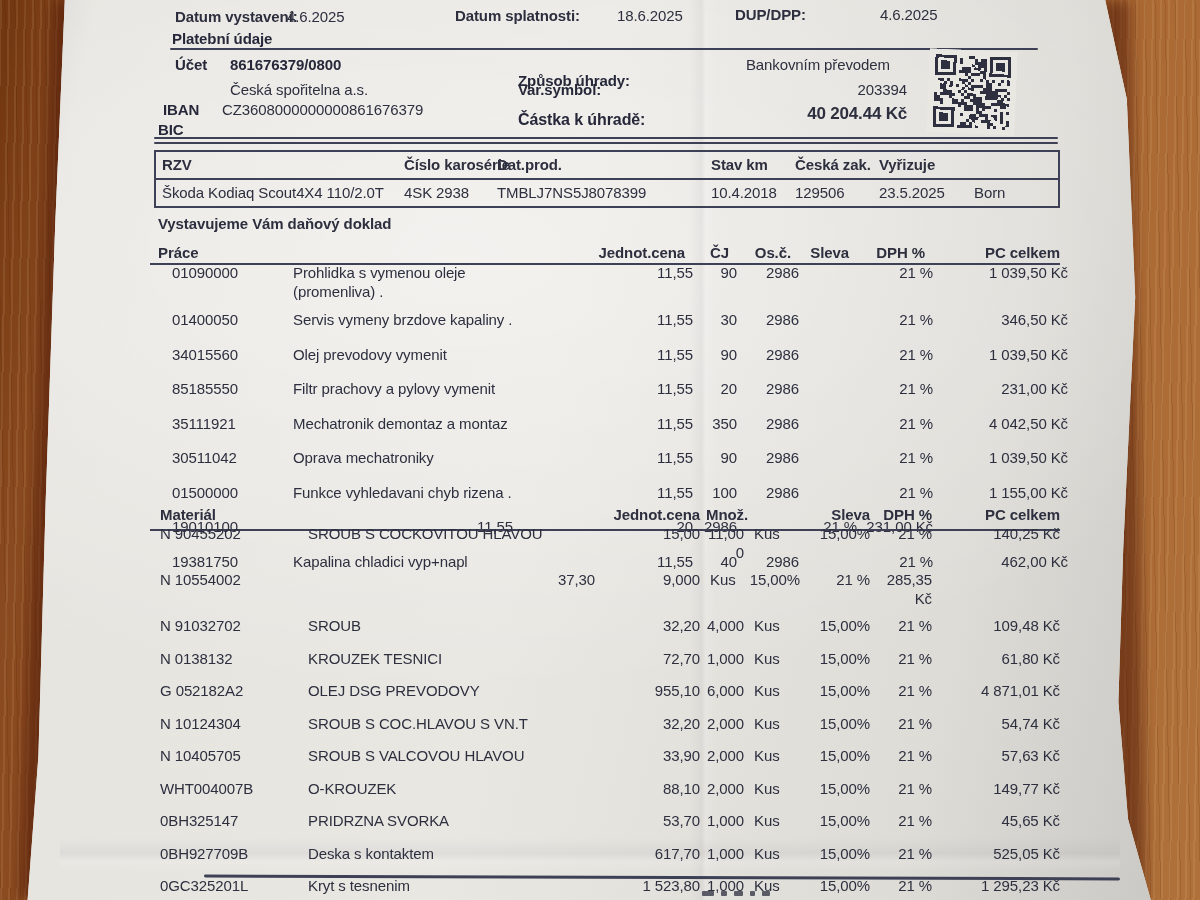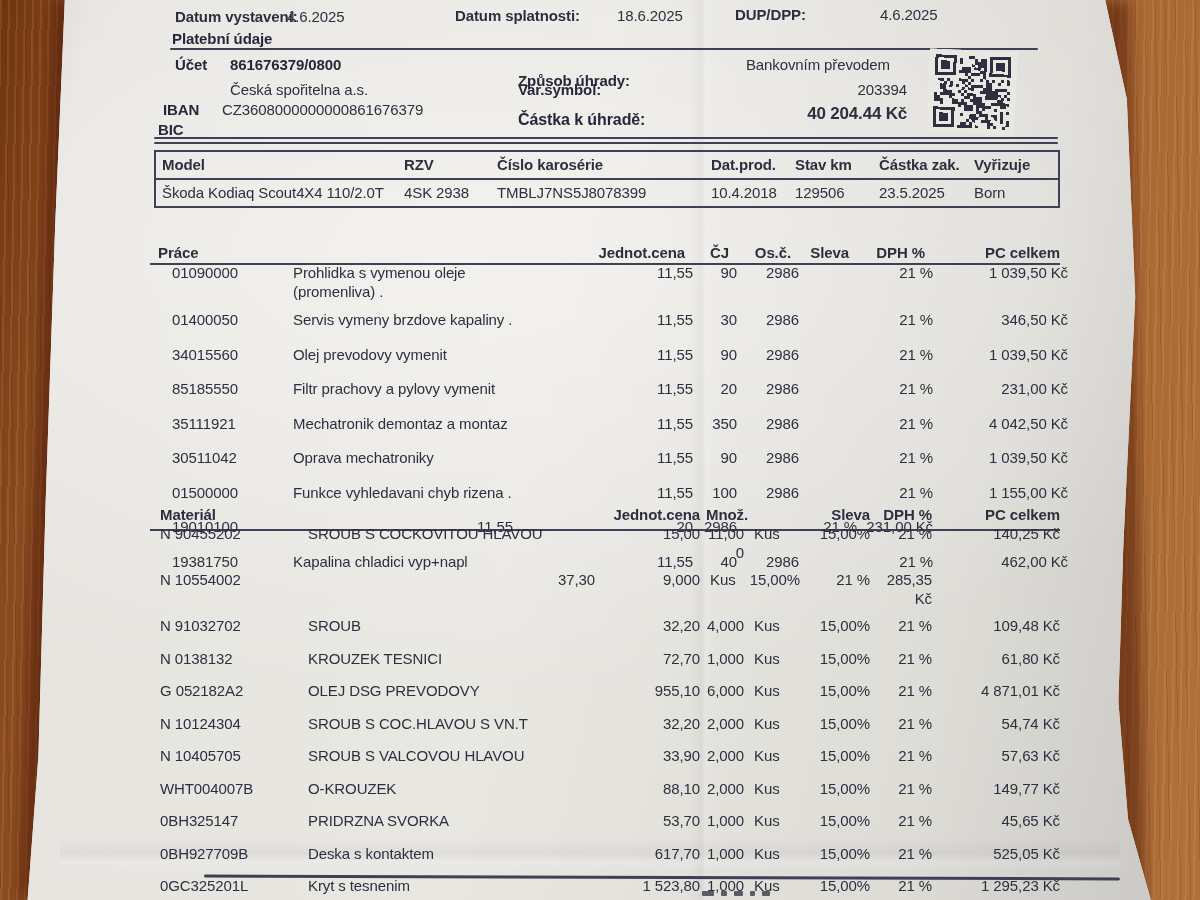--- a/index.html
+++ b/index.html
@@ -332,39 +332,39 @@
             <rect x="3" y="21" width="5" height="5" fill="#e9e7e2"></rect>
             <rect x="4" y="22" width="3" height="3" fill="#2e3040"></rect>
           </svg>
       </div>
 
       <div class="rule" style="left:4px;top:137px;width:904px"></div>
       <div class="rule" style="left:4px;top:142px;width:904px;height:1.5px"></div>
 
       <div class="veh-table">
         <div class="veh-row head">
-          <span class="veh-cell">Model</span>
           <span class="veh-cell">RZV</span>
           <span class="veh-cell">Číslo karosérie</span>
           <span class="veh-cell">Dat.prod.</span>
           <span class="veh-cell">Stav km</span>
-          <span class="veh-cell">Částka zak.</span>
+          <span class="veh-cell">Česká zak.</span>
           <span class="veh-cell last">Vyřizuje</span>
         </div>
         <div class="veh-row">
           <span class="veh-cell">Škoda Kodiaq Scout4X4 110/2.0T</span>
           <span class="veh-cell">4SK 2938</span>
           <span class="veh-cell">TMBLJ7NS5J8078399</span>
           <span class="veh-cell">10.4.2018</span>
           <span class="veh-cell">129506</span>
           <span class="veh-cell">23.5.2025</span>
           <span class="veh-cell last">Born</span>
         </div>
       </div>
 
+      <div class="doc-title">Vystavujeme Vám daňový doklad</div>
 
       <div class="work-head">
         <span class="cell pl8">Práce</span>
         <span class="cell"></span>
         <span class="cell num">Jednot.cena</span>
         <span class="cell num">ČJ</span>
         <span class="cell num">Os.č.</span>
         <span class="cell num">Sleva</span>
         <span class="cell num">DPH %</span>
         <span class="cell num">PC celkem</span>

